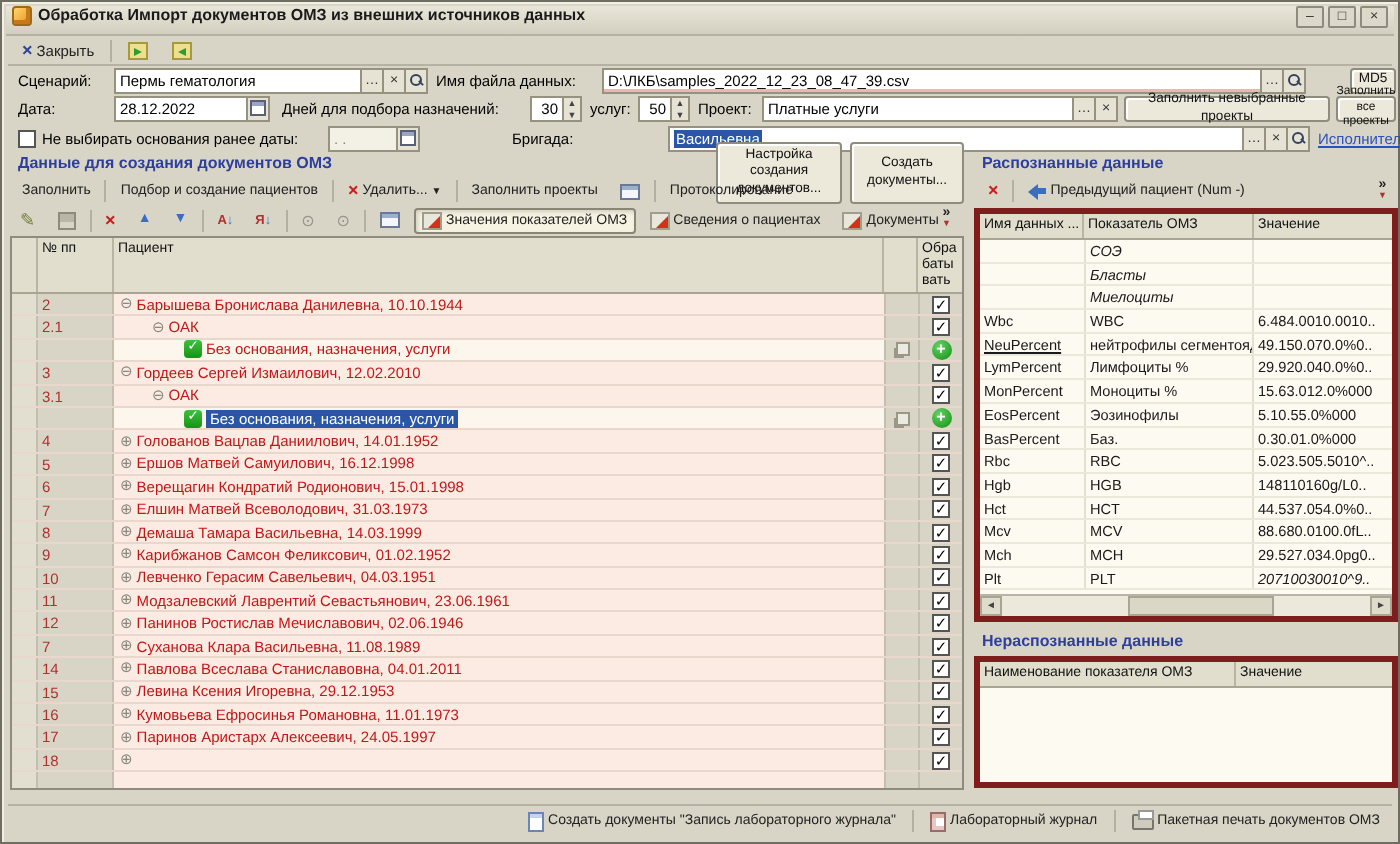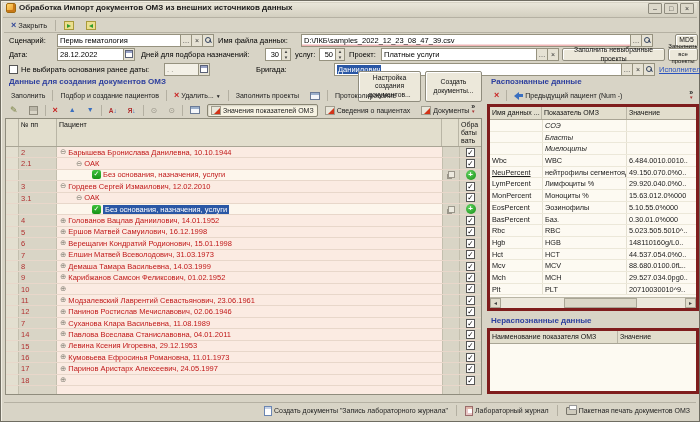--- a/index.html
+++ b/index.html
@@ -183,21 +183,21 @@
   <span class="cb" style="position:absolute;left:8px;top:64px"></span>
   <span class="lbl" style="left:20px;top:62px">Не выбирать основания ранее даты:</span>
   <div class="field" style="left:163px;top:62px;width:46px;background:#f3f0e6">
     <span class="val" style="color:#8a877a">. .</span>
     <span class="fbtn">
         <span class="i-cal"></span>
       </span>
   </div>
   <span class="lbl" style="left:255px;top:62px">Бригада:</span>
   <div class="field" style="left:333px;top:62px;width:321px">
-    <span class="val"><span class="selhl">Даниилович</span></span>
+    <span class="val"><span class="selhl">Васильевна</span></span>
     <span class="fbtn">…</span>
     <span class="fbtn">×</span>
     <span class="fbtn">
         <span class="i-mag"></span>
       </span>
   </div>
   <span class="lbl link" style="left:658px;top:62px">Исполнители</span>
 
   <span class="sect" style="left:8px;top:76px">Данные для создания документов ОМЗ</span>
   <div class="btn" style="left:357px;top:70px;width:63px;height:31px">Настройка создания документов...</div>
@@ -430,20 +430,21 @@
           <span class="c-link"></span>
           <span class="c-chk">
             <span class="cb">✓</span>
           </span>
         </div>
         <div class="lrow">
           <span class="c-marker"></span>
           <span class="c-num">10</span>
           <span class="c-pat" style="padding-left: 3px;">
             <span class="tree">⊕</span>
+            <span class="ptext">Левченко Герасим Савельевич, 04.03.1951</span>
           </span>
           <span class="c-link"></span>
           <span class="c-chk">
             <span class="cb">✓</span>
           </span>
         </div>
         <div class="lrow">
           <span class="c-marker"></span>
           <span class="c-num">11</span>
           <span class="c-pat" style="padding-left: 3px;">
@@ -637,21 +638,21 @@
           <span class="rc" style="flex: 1 1 0%;">88.680.0100.0fL..</span>
         </div>
         <div class="rrow">
           <span class="rc" style="width: 52px;">Mch</span>
           <span class="rc mid" style="width: 85px;">MCH</span>
           <span class="rc" style="flex: 1 1 0%;">29.527.034.0pg0..</span>
         </div>
         <div class="rrow">
           <span class="rc" style="width: 52px;">Plt</span>
           <span class="rc mid" style="width: 85px;">PLT</span>
-          <span class="rc" style="flex: 1 1 0%;">20710030010^9..</span>
+          <span class="rc" style="flex: 1 1 0%; font-style: italic;">20710030010^9..</span>
         </div>
       </div>
     <div class="hscroll">
       <span class="harr">◄</span>
       <span class="htrack">
           <span class="hthumb"></span>
         </span>
       <span class="harr">►</span>
     </div>
   </div>

